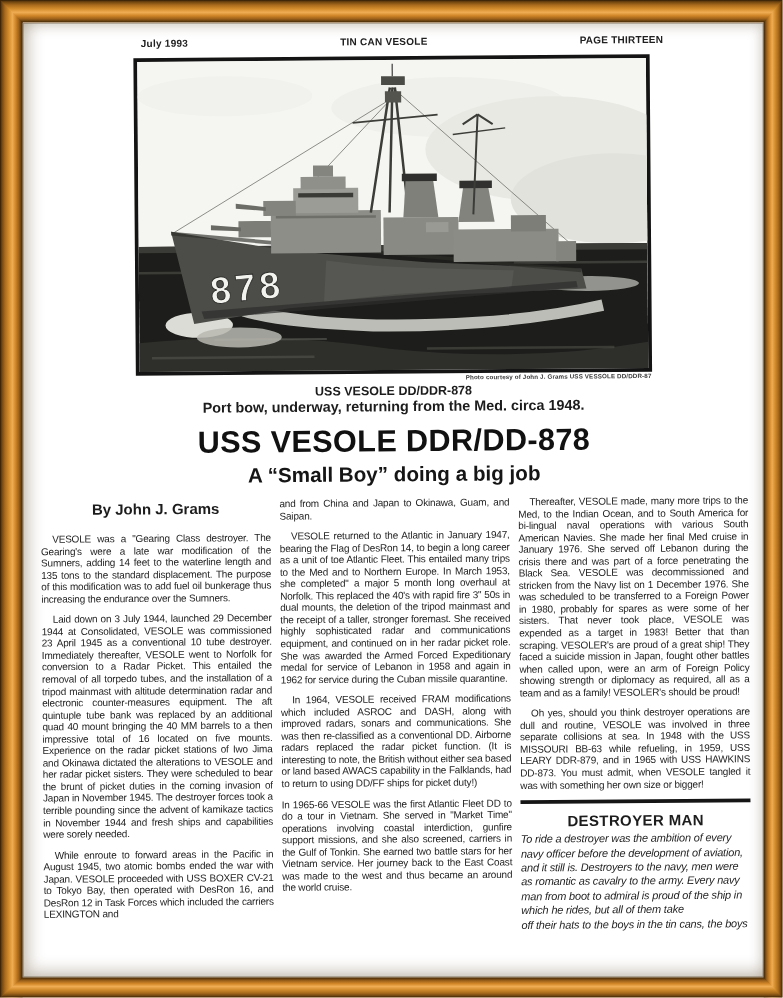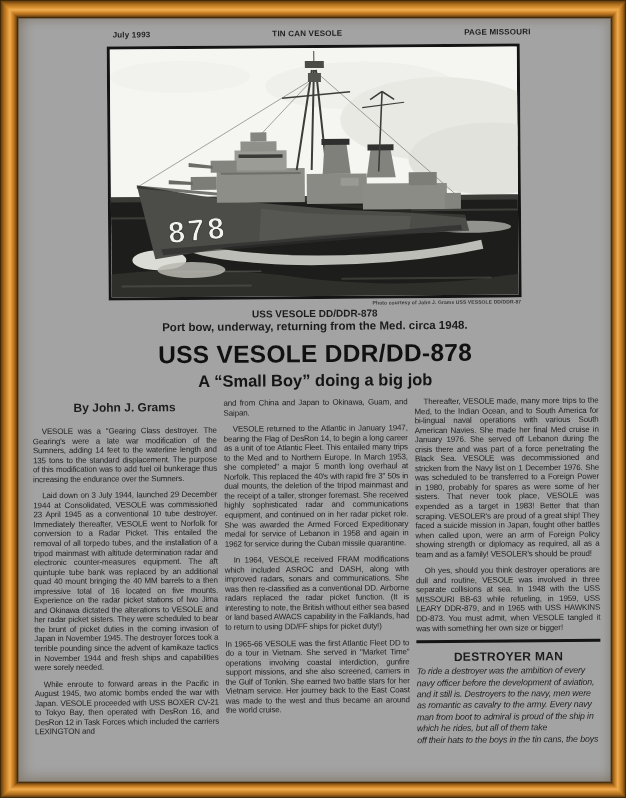--- a/index.html
+++ b/index.html
@@ -17,21 +17,21 @@
     background:linear-gradient(to left,#2f1c05 0%,#6e4410 8%,#a86a1c 22%,#d08a2b 38%,#f0ac52 55%,#cf8527 70%,#9c611a 84%,#5d390c 95%,#2b1a05 100%);}
   .f-top{left:0;right:0;top:0;height:18px;
     background:linear-gradient(to bottom,#2f1c05 0%,#6e4410 8%,#a86a1c 22%,#d08a2b 38%,#f0ac52 55%,#cf8527 70%,#9c611a 84%,#5d390c 95%,#2b1a05 100%);
     clip-path:polygon(0 0,100% 0,calc(100% - 15px) 100%,18px 100%);}
   .f-bottom{left:0;right:0;bottom:0;height:16px;
     background:linear-gradient(to top,#2f1c05 0%,#6e4410 8%,#a86a1c 22%,#d08a2b 38%,#f0ac52 55%,#cf8527 70%,#9c611a 84%,#5d390c 95%,#2b1a05 100%);
     clip-path:polygon(18px 0,calc(100% - 15px) 0,100% 100%,0 100%);}
   
   .page{
     position:absolute;left:18px;right:15px;top:18px;bottom:16px;
-    background:#a3a3a3;overflow:hidden;z-index:1;
+    background:#ffffff;overflow:hidden;z-index:1;
     box-shadow:inset 0 0 0 1px rgba(60,40,10,.35),
                inset 5px -5px 12px rgba(80,55,20,.30),
                inset -3px 4px 9px rgba(80,55,20,.18);
   }
   .scan{
     position:absolute;inset:0;
     padding:10px 12px 0 13px;
     transform:rotate(-0.45deg);
     transform-origin:50% 42%;
   }
@@ -69,21 +69,21 @@
 <div class="fbar f-right"></div>
 <div class="fbar f-top"></div>
 <div class="fbar f-bottom"></div>
 
 <div class="page">
   <div class="scan">
 
     <div class="hdr">
       <span>July 1993</span>
       <span>TIN CAN VESOLE</span>
-      <span>PAGE MISSOURI</span>
+      <span>PAGE THIRTEEN</span>
     </div>
 
     <div class="photo-frame">
       <svg width="407" height="248" viewBox="0 0 407 248" xmlns="http://www.w3.org/2000/svg">
 
         <rect x="0" y="0" width="407" height="150" fill="#f5f5f2"></rect>
         <ellipse cx="250" cy="38" rx="95" ry="24" fill="#efefeb"></ellipse>
         <ellipse cx="330" cy="72" rx="100" ry="42" fill="#e9e9e4"></ellipse>
         <ellipse cx="380" cy="112" rx="82" ry="36" fill="#e2e2dd"></ellipse>
         <ellipse cx="70" cy="28" rx="70" ry="16" fill="#f1f1ed"></ellipse>

